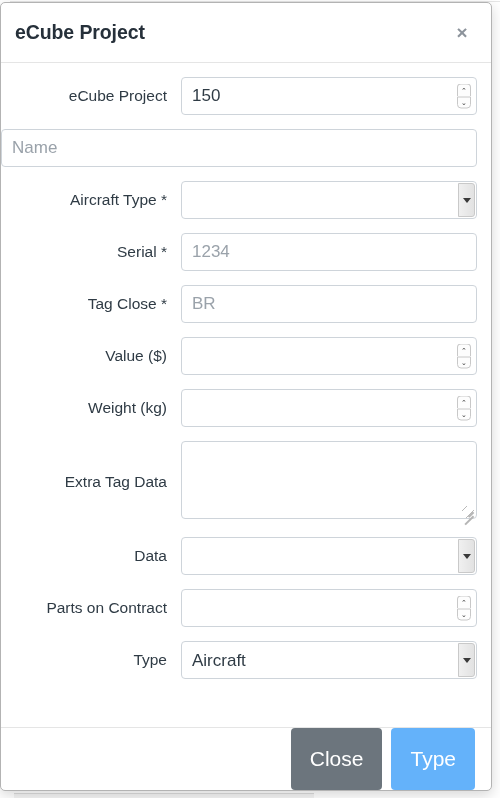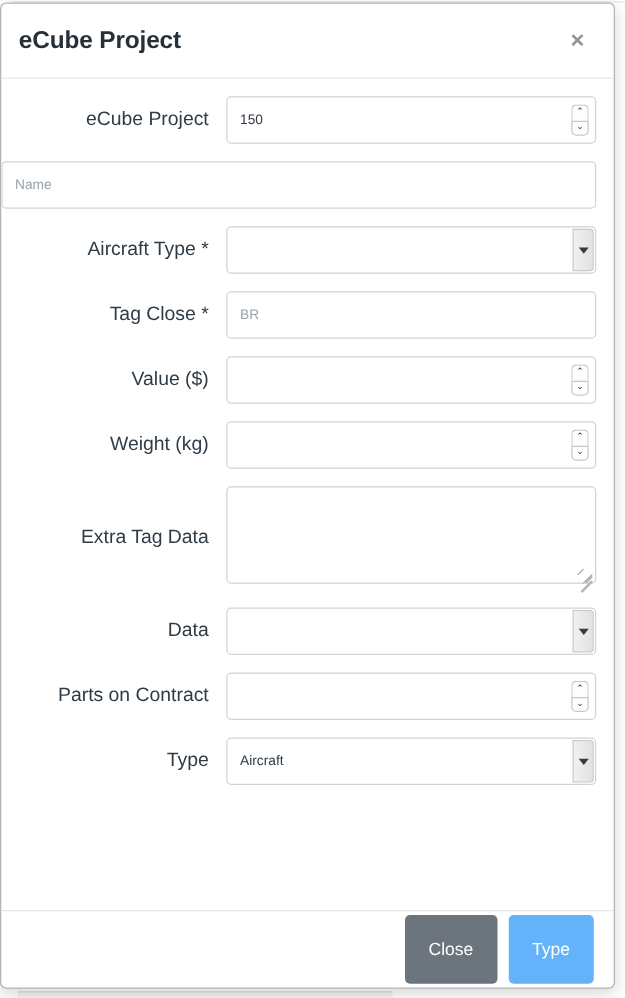--- a/index.html
+++ b/index.html
@@ -109,21 +109,21 @@
     flex: 1 1 auto;
     position: relative;
   }
 
   .ctrl {
     width: 100%;
     height: 38px;
     border: 1px solid #ced4da;
     border-radius: 4px;
     background: #ffffff;
-    font-size: 11px;
+    font-size: 17px;
     font-family: "Liberation Sans", sans-serif;
     color: #2f3b45;
     padding: 0 10px;
     outline: none;
   }
   .ctrl::placeholder { color: #9aa2aa; }
 
   .ctrl.num { padding-right: 24px; }
 
   
@@ -205,21 +205,21 @@
     border-top: 1px solid #e5e5e5;
     display: flex;
     align-items: center;
     justify-content: flex-end;
     gap: 9px;
     padding: 0 16px;
   }
   .btn {
     border: none;
     border-radius: 4px;
-    font-size: 14px;
+    font-size: 21px;
     font-family: "Liberation Sans", sans-serif;
     color: #ffffff;
     padding: 19px 19px;
     cursor: pointer;
     line-height: 1.15;
   }
   .btn-close { background: #6c757d; }
   .btn-save  { background: #64b2fa; }
 </style>
 </head>
@@ -250,20 +250,24 @@
       <div class="form-row">
         <div class="field-wrap"><input type="text" class="ctrl" placeholder="Name" style=""></div>
       </div>
       <div class="form-row">
         <div class="form-label">Aircraft Type *</div>
         <div class="field-wrap sel-wrap"><select class="ctrl"><option></option></select><div class="sel-arrowbox">
             <i></i>
           </div></div>
       </div>
       <div class="form-row">
+        <div class="form-label">Serial *</div>
+        <div class="field-wrap"><input type="text" class="ctrl" placeholder="1234" style=""></div>
+      </div>
+      <div class="form-row">
         <div class="form-label">Tag Close *</div>
         <div class="field-wrap"><input type="text" class="ctrl" placeholder="BR" style=""></div>
       </div>
       <div class="form-row">
         <div class="form-label">Value ($)</div>
         <div class="field-wrap"><input type="text" class="ctrl num" placeholder="" style=""><div class="spinner">
             <div class="sp up">⌃</div>
             <div class="sp dn">⌄</div>
           </div></div>
       </div>

